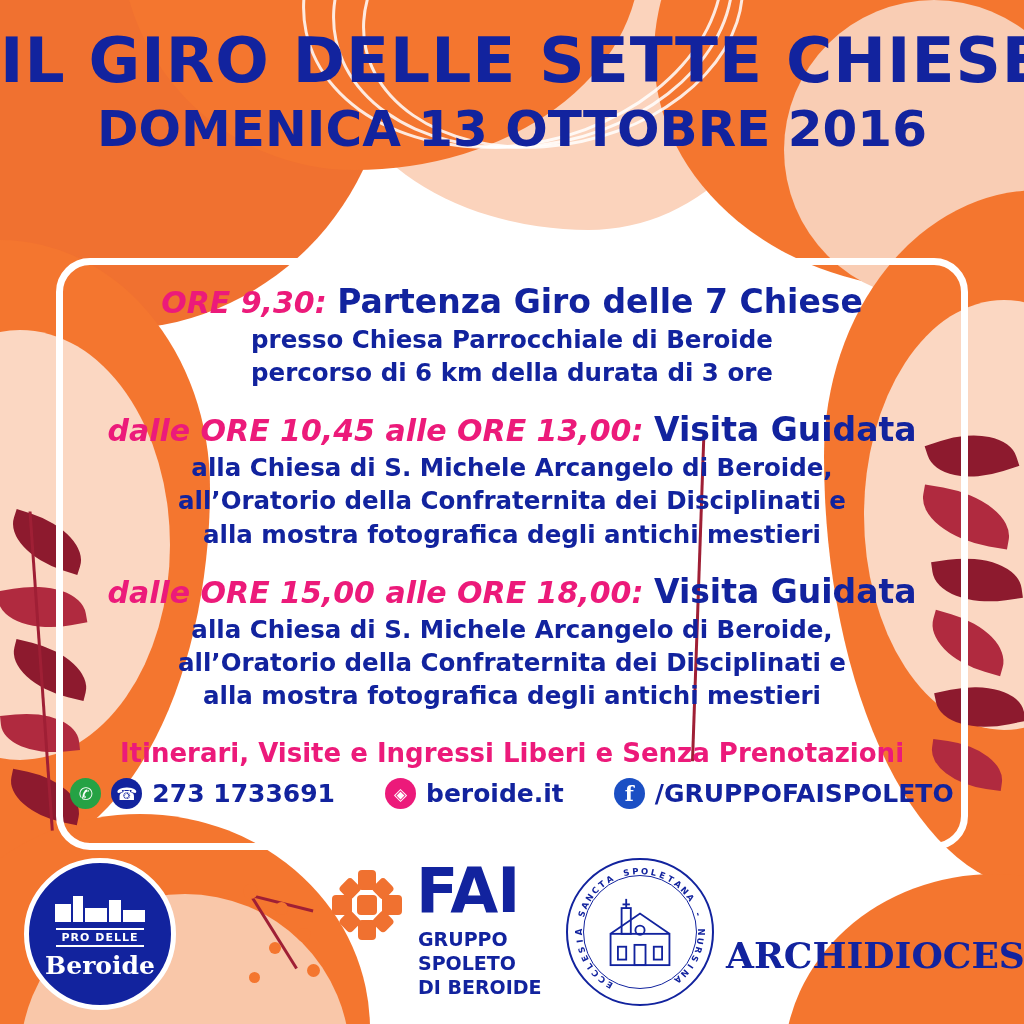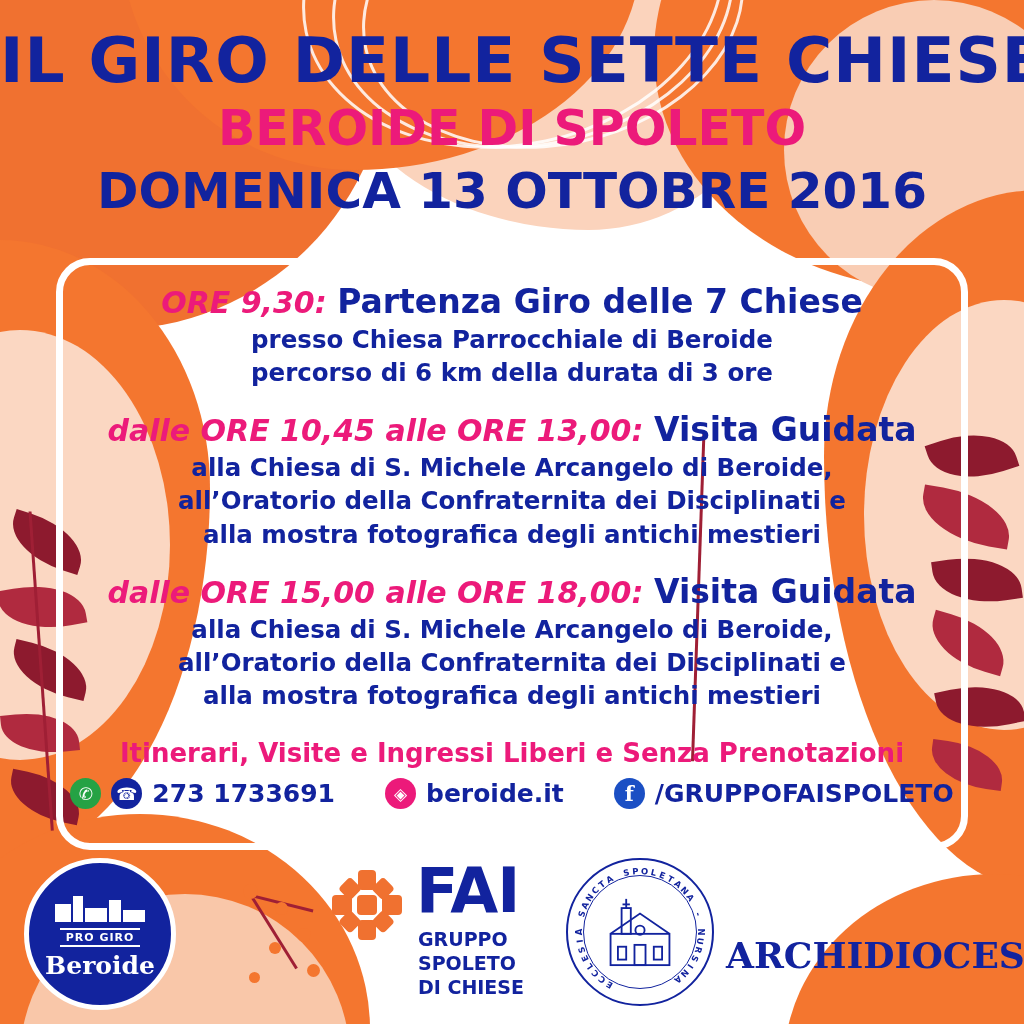--- a/index.html
+++ b/index.html
@@ -437,21 +437,20 @@
 
   <div class="leaf dark" style="left:8px; top:520px; width:78px; height:44px; transform:rotate(18deg);"></div>
   <div class="leaf mid" style="left:0px; top:584px; width:84px; height:46px; transform:rotate(-10deg);"></div>
   <div class="leaf dark" style="left:10px; top:648px; width:80px; height:44px; transform:rotate(14deg);"></div>
   <div class="leaf mid" style="left:2px; top:712px; width:76px; height:42px; transform:rotate(-6deg);"></div>
   <div class="leaf dark" style="left:8px; top:776px; width:74px; height:42px; transform:rotate(12deg);"></div>
   <div class="stem" style="left:30px; top:510px; width:320px; transform:rotate(86deg);"></div>
 
   <div class="title-block">
     <div class="title-main">IL GIRO DELLE SETTE CHIESE</div>
-    <div class="title-sub">BEROIDE DI SPOLETO</div>
     <div class="title-date">DOMENICA 13 OTTOBRE 2016</div>
   </div>
 
   <div class="card"></div>
 
   <div class="program">
 
     <div class="entry">
       <div class="entry-head">
         <span class="hl">ORE 9,30:</span>
@@ -510,21 +509,21 @@
   <div class="footer">
 
     <div class="proloco">
       <div class="skyline">
         <span style="left:2px;  width:16px; height:18px;"></span>
         <span style="left:20px; width:10px; height:26px;"></span>
         <span style="left:32px; width:22px; height:14px;"></span>
         <span style="left:56px; width:12px; height:22px;"></span>
         <span style="left:70px; width:22px; height:12px;"></span>
       </div>
-      <div class="pl-top">PRO GIRO</div>
+      <div class="pl-top">PRO DELLE</div>
       <div class="pl-name">Beroide</div>
     </div>
 
     <div class="berries-wrap">
       <div class="stem" style="left:16px; top:18px; width:86px; transform:rotate(58deg);"></div>
       <div class="stem" style="left:16px; top:18px; width:64px; transform:rotate(14deg);"></div>
       <div class="berry" style="left:8px;  top:8px;  width:15px; height:15px;"></div>
       <div class="berry" style="left:40px; top:26px; width:13px; height:13px;"></div>
       <div class="berry" style="left:62px; top:52px; width:14px; height:14px;"></div>
       <div class="berry" style="left:34px; top:66px; width:12px; height:12px;"></div>
@@ -545,21 +544,21 @@
             <rect x="45" y="12" width="17" height="17" rx="4" transform="rotate(45 53 20)"></rect>
             <rect x="12" y="45" width="17" height="17" rx="4" transform="rotate(45 20 53)"></rect>
             <rect x="45" y="45" width="17" height="17" rx="4" transform="rotate(45 53 53)"></rect>
           </g>
         </svg>
       </div>
       <div class="fai-text">FAI</div>
       <div class="fai-sub">
         <div>GRUPPO</div>
         <div>SPOLETO</div>
-        <div>DI CHIESE</div>
+        <div>DI BEROIDE</div>
       </div>
     </div>
 
     <div class="diocesi-seal">
       <div class="seal-inner">
         <svg viewBox="0 0 100 100" width="92" height="92">
           <g fill="none" stroke="#12239e" stroke-width="2">
             <rect x="18" y="52" width="64" height="34"></rect>
             <path d="M18 52 L50 30 L82 52"></path>
             <rect x="30" y="24" width="10" height="28"></rect>

